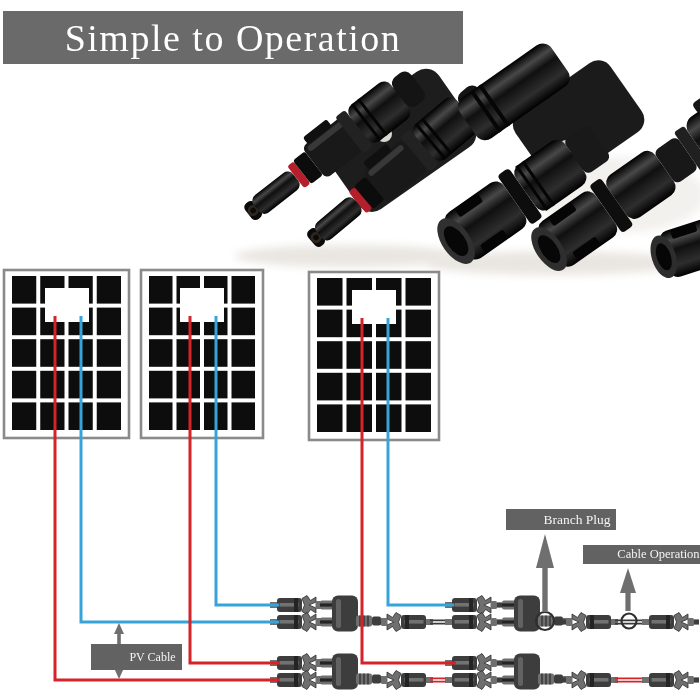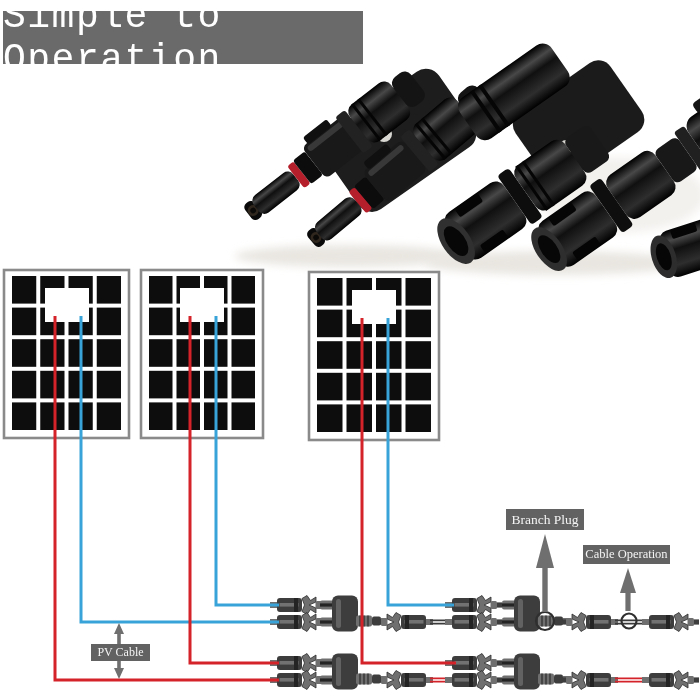--- a/index.html
+++ b/index.html
@@ -1,25 +1,25 @@
 <!DOCTYPE html>
 <html style="--title-bg: #6a6a6a; --title-text: #ffffff; --label-bg: #626262; --label-text: #f4f4f4; --wire-red: #d5232a; --wire-blue: #38a3d8; --panel-border: #8a8a8a; --panel-cell: #0d0d0d; --icon-dark: #3d3d3d; --icon-mid: #6f6f6f; --icon-lite: #a8a8a8; --cable-dark: #3a3a3a; --arrow: #6f6f6f; --oring: #b51f2b; --marker: #2f2f2f;"><head>
 <meta charset="utf-8">
 <style>
   html,body{margin:0;padding:0;background:#fff;}
   #stage{position:relative;width:700px;height:700px;background:#fff;overflow:hidden;
          font-family:"Liberation Serif","DejaVu Serif",serif;}
   #gfx{position:absolute;left:0;top:0;z-index:1;}
-  #title-bar{position:absolute;left:3px;top:11px;width:360px;height:53px;
+  #title-bar{position:absolute;left:3px;top:11px;width:460px;height:53px;
     background:var(--title-bg);color:var(--title-text);
     display:flex;align-items:center;justify-content:center;
-    font-size:38px;letter-spacing:1.5px;z-index:2;font-family:Liberation Mono, monospace;}
+    font-size:38px;letter-spacing:1.5px;z-index:2;}
   .lbl{position:absolute;background:var(--label-bg);color:var(--label-text);
-    display:flex;align-items:center;justify-content:center;z-index:3;white-space:nowrap;}
-  #lbl-pv{left:91px;top:644px;width:59px;height:17px;font-size:12px;}
+    display:flex;align-items:center;justify-content:center;z-index:3;white-space:nowrap;padding-left:32px;}
+  #lbl-pv{left:91px;top:644px;width:59px;height:26px;font-size:12px;}
   #lbl-branch{left:506px;top:509px;width:78px;height:21px;font-size:13.5px;}
   #lbl-cable{left:583px;top:545px;width:87px;height:19px;font-size:12.5px;}
   .wire{fill:none;stroke-width:3;}
   .wire.blue{stroke:var(--wire-blue);} .wire.red{stroke:var(--wire-red);}
   .cbl{fill:none;stroke-width:1.7;}
   .cbl.dark{stroke:var(--cable-dark);} .cbl.red{stroke:var(--wire-red);}
   .c-dark{fill:var(--icon-dark);} .c-mid{fill:var(--icon-mid);}
   .c-lite{fill:var(--icon-lite);} .c-band{fill:#242424;}
   .c-wing{fill:var(--icon-mid);stroke:#2c2c2c;stroke-width:.8;}
   .marker{fill:none;stroke:var(--marker);stroke-width:2.2;}

